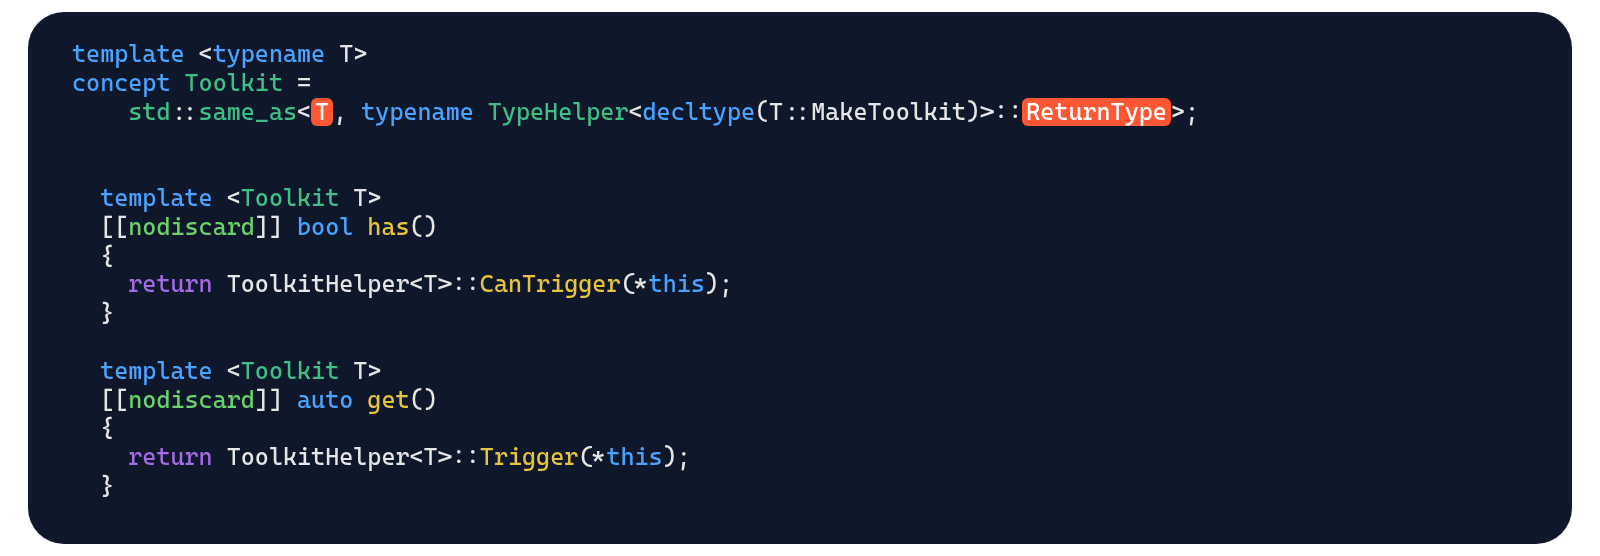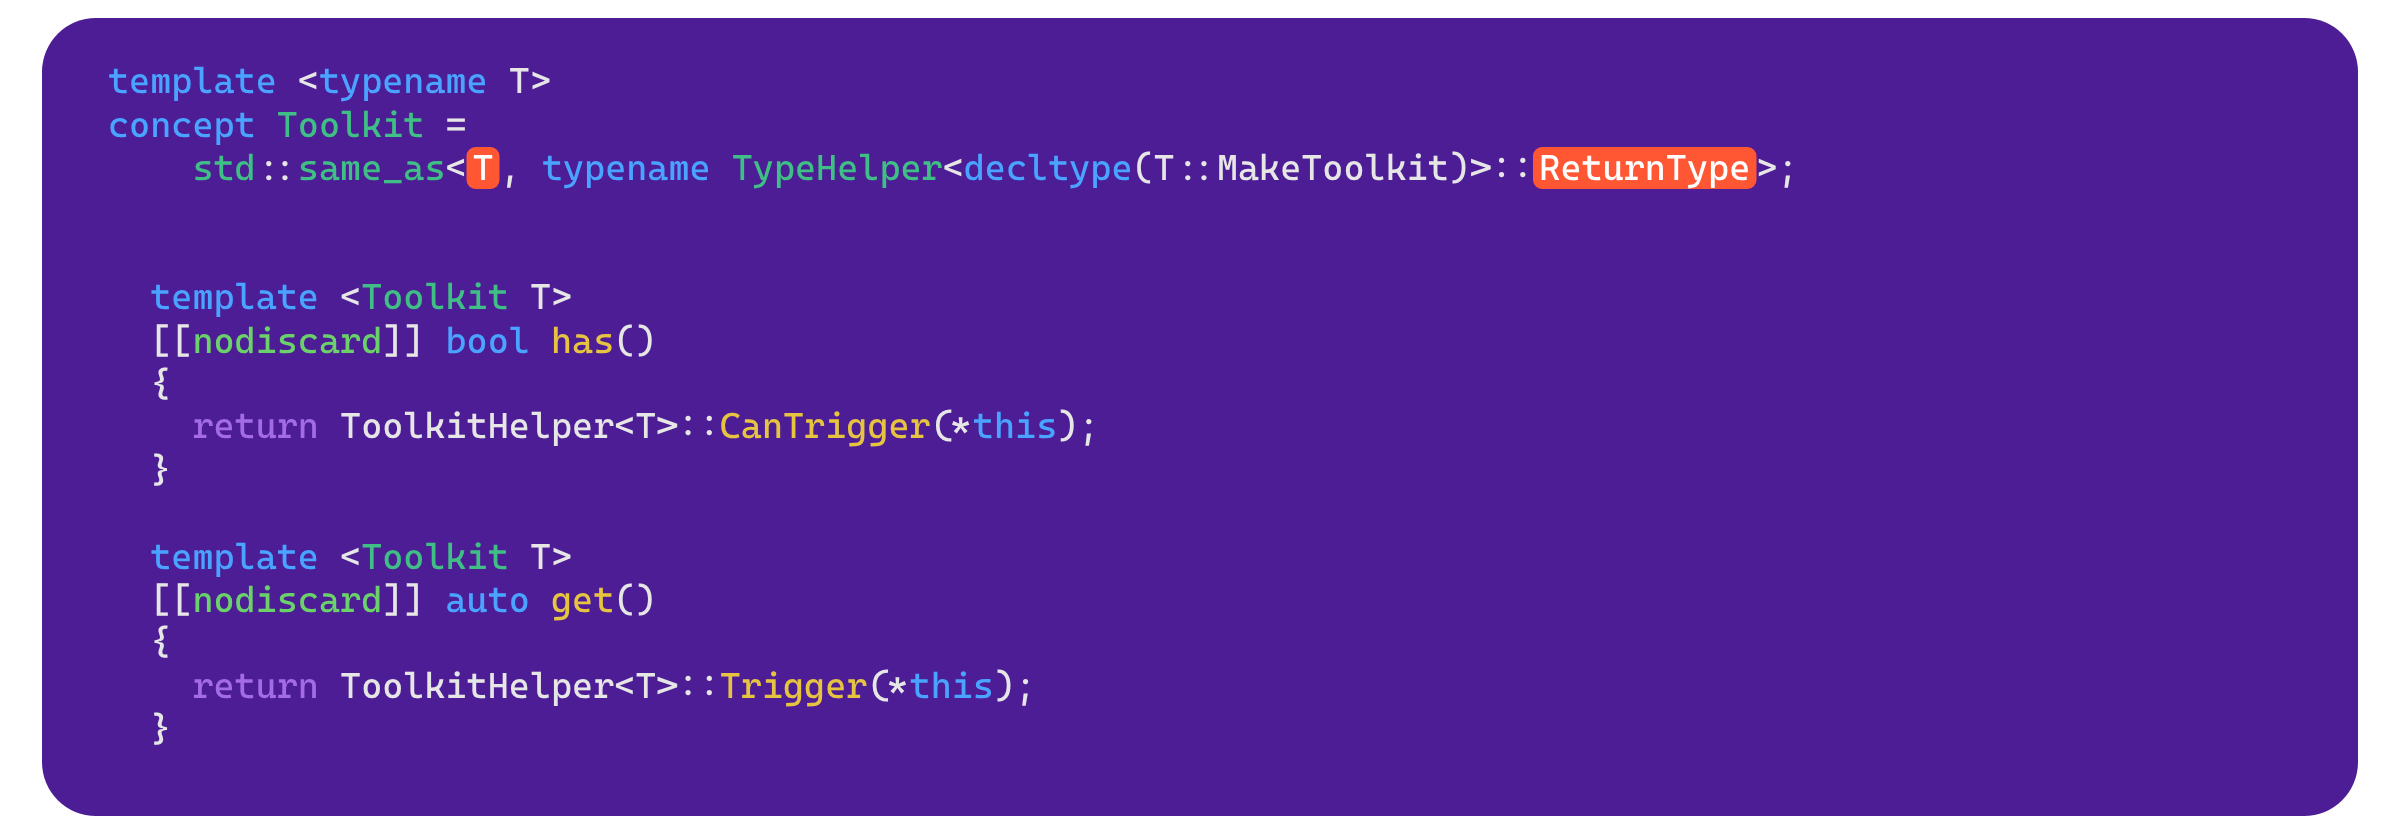--- a/index.html
+++ b/index.html
@@ -4,21 +4,21 @@
 <style>
   * { margin: 0; padding: 0; box-sizing: border-box; }
   body {
     background: #ffffff;
     width: 1600px;
     height: 556px;
     padding: 12px 28px;
     font-family: "Cascadia Code", "Fira Code", Consolas, Menlo, monospace;
   }
   .code-block {
-    background: #4c1d95;
+    background: #0f172a;
     border-radius: 36px;
     width: 100%;
     height: 100%;
     padding: 28px 44px;
     overflow: hidden;
   }
   pre {
     font-family: inherit;
     font-size: 24px;
     line-height: 1.2;

